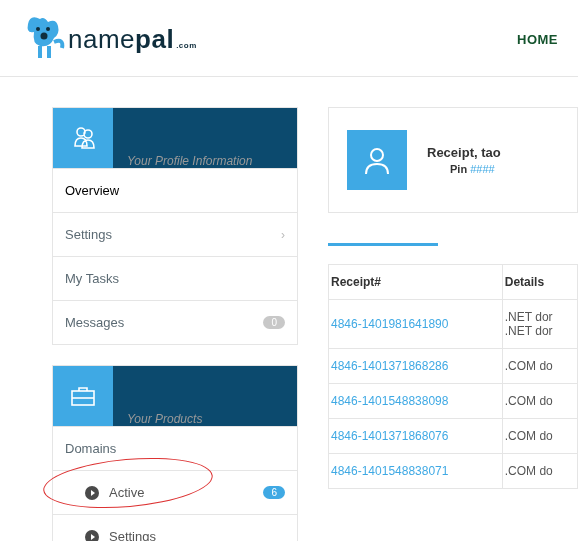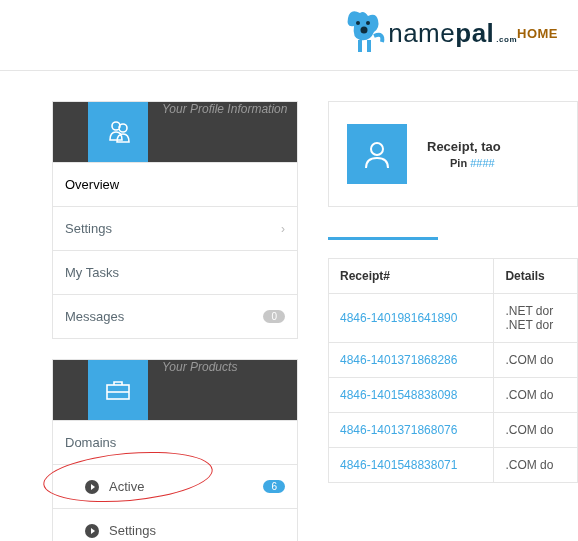--- a/index.html
+++ b/index.html
@@ -1,47 +1,47 @@
 <!DOCTYPE html>
 <html><head>
 <meta charset="utf-8">
 <style>
 * { box-sizing: border-box; margin: 0; padding: 0; }
 body { font-family: "Segoe UI", "Helvetica Neue", Arial, sans-serif; font-size: 13px; color: #555; background: #fff; width: 578px; }
-.header { display: flex; align-items: center; justify-content: flex-end; padding: 8px 20px 12px 20px; border-bottom: 1px solid #e5e5e5; }
+.header { display: flex; align-items: center; justify-content: space-between; padding: 14px 20px 12px 20px; border-bottom: 1px solid #e5e5e5; }
 .logo { display: flex; align-items: center; }
 .logo svg { display: block; }
 .logo-text { font-size: 26px; font-weight: 400; color: #0f2e3d; letter-spacing: 0.5px; display: flex; align-items: baseline; }
 .logo-text b { font-weight: 700; color: #0f2e3d; }
 .logo-sub { font-size: 8px; margin-left: 2px; color: #0f2e3d; font-weight: 700; }
-.nav-home { font-size: 13px; font-weight: 700; color: #a16207; letter-spacing: 0.5px; }
+.nav-home { font-size: 13px; font-weight: 700; color: #14532d; letter-spacing: 0.5px; }
 .main { display: flex; padding: 30px 0 0 52px; gap: 30px; align-items: flex-start; }
 .col-left { width: 246px; }
 .panel { border: 1px solid #e5e5e5; margin-bottom: 20px; }
-.panel-head { display: flex; align-items: flex-start; background: #404040; padding-left: 35px; }
+.panel-head { display: flex; align-items: flex-end; background: #0c4a6e; }
 .panel-icon { width: 60px; height: 60px; background: #3fa9e4; display: flex; align-items: center; justify-content: center; }
 .panel-title { flex: 1; font-style: italic; color: #999; padding-left: 14px; font-size: 12px; }
 .menu-item { padding: 14px 12px; border-top: 1px solid #e5e5e5; color: #5b6a73; font-size: 13px; display: flex; align-items: center; justify-content: space-between; }
 .menu-item.active { color: #000000; }
 .chev { color: #bbb; font-size: 12px; }
 .badge { background: #c8c8c8; color: #fff; border-radius: 10px; font-size: 10px; padding: 1px 8px; min-width: 18px; text-align: center; }
 .badge-blue { background: #3fa9e4; }
 .submenu { padding: 14px 12px 14px 32px; border-top: 1px solid #e5e5e5; display: flex; align-items: center; justify-content: space-between; }
 .submenu .lbl { display: flex; align-items: flex-end; gap: 10px; }
 .play-icon { width: 14px; height: 14px; border-radius: 50%; background: #4a4a4a; display: inline-flex; align-items: center; justify-content: center; }
 .play-icon::after { content: ""; border-left: 4px solid #fff; border-top: 3px solid transparent; border-bottom: 3px solid transparent; margin-left: 1px; }
 .col-right { flex: 1; min-width: 0; }
 .welcome-box { border: 1px solid #e5e5e5; padding: 22px 18px; display: flex; align-items: center; gap: 20px; margin-bottom: 30px; }
 .welcome-icon { width: 60px; height: 60px; background: #3fa9e4; display: flex; align-items: center; justify-content: center; }
 .welcome-text .l1 { font-weight: 700; color: #333; font-size: 13px; }
 .welcome-text .l2 { color: #333; font-size: 11px; margin-top: 3px; font-weight: 700; padding-left: 23px; }
 .welcome-text .l2 .pinval { color: #3fa9e4; font-weight: 400; }
 .hr-tab { width: 110px; height: 3px; background: #3fa9e4; margin-bottom: 18px; }
 .tbl { border-collapse: collapse; width: 100%; }
-.tbl th, .tbl td { text-align: left; padding: 10px 11px; border: 1px solid #e5e5e5; font-size: 12px; white-space: nowrap; }
+.tbl th, .tbl td { text-align: left; padding: 10px 2px; border: 1px solid #e5e5e5; font-size: 12px; white-space: nowrap; }
 .tbl th { color: #333; font-weight: 700; }
 .tbl td a { color: #3fa9e4; text-decoration: none; }
 .tbl td { color: #555; }
 .tbl-wrap { overflow: hidden; }
 
 .annot-wrap { position: relative; }
 .red-ellipse { position: absolute; left: -10px; top: -12px; width: 170px; height: 48px; border: 1px solid #d33; border-radius: 50%; pointer-events: none; transform: rotate(-5deg); }
 </style>
 </head>
 <body>

